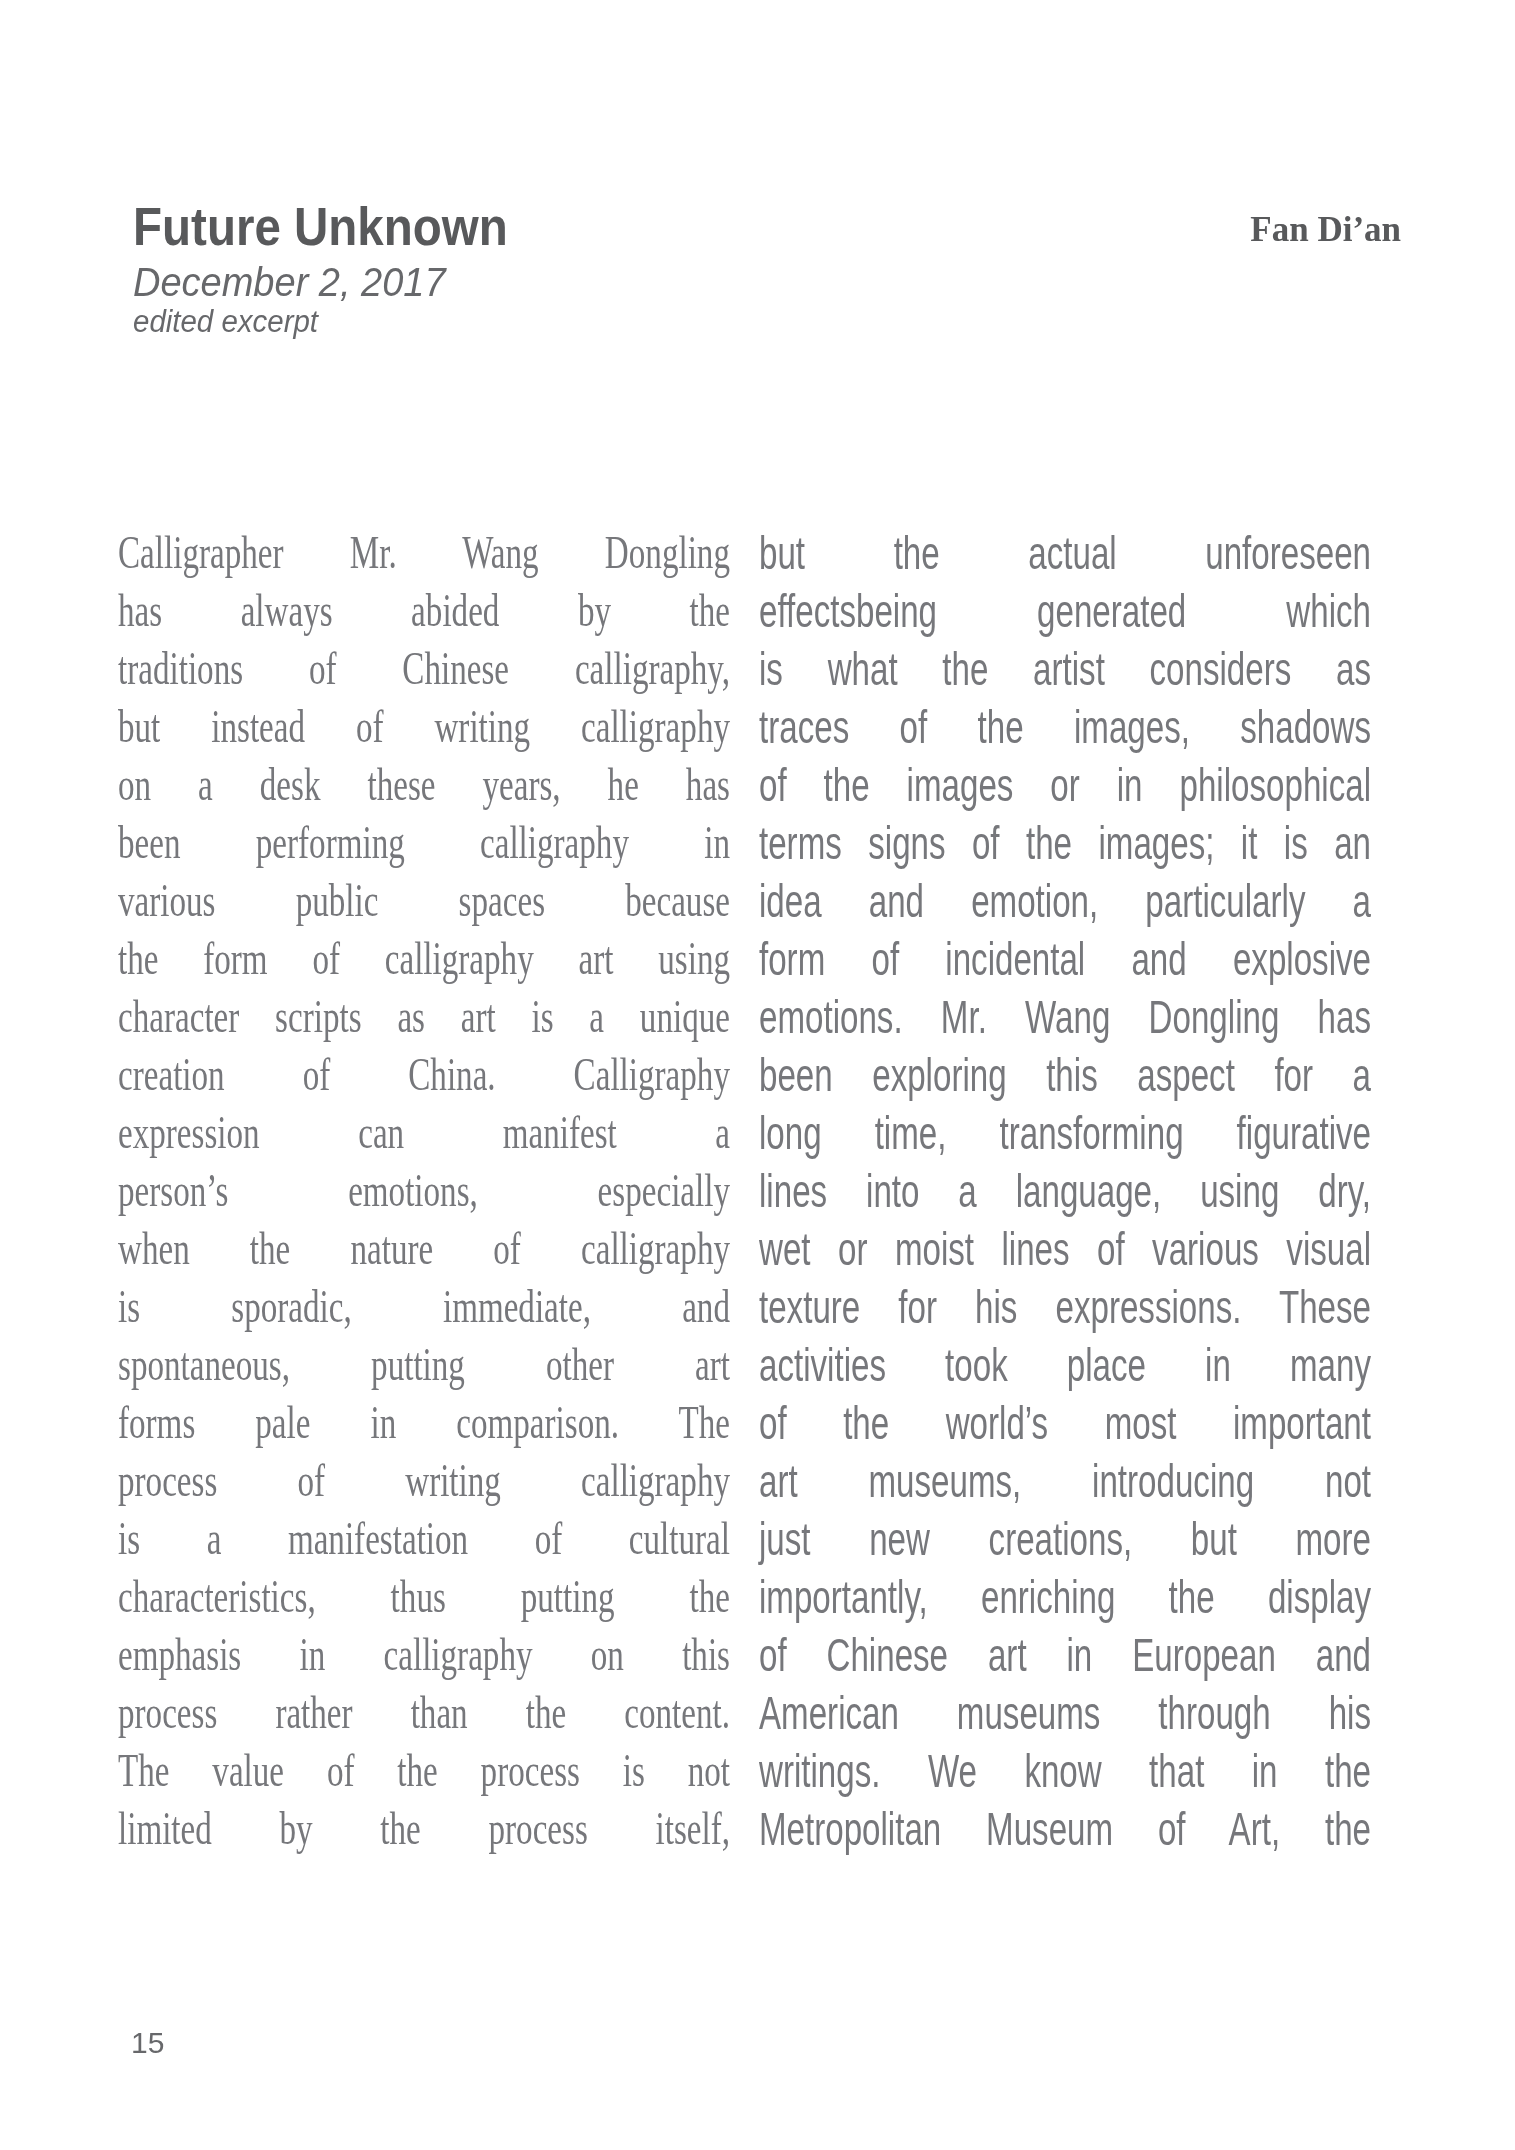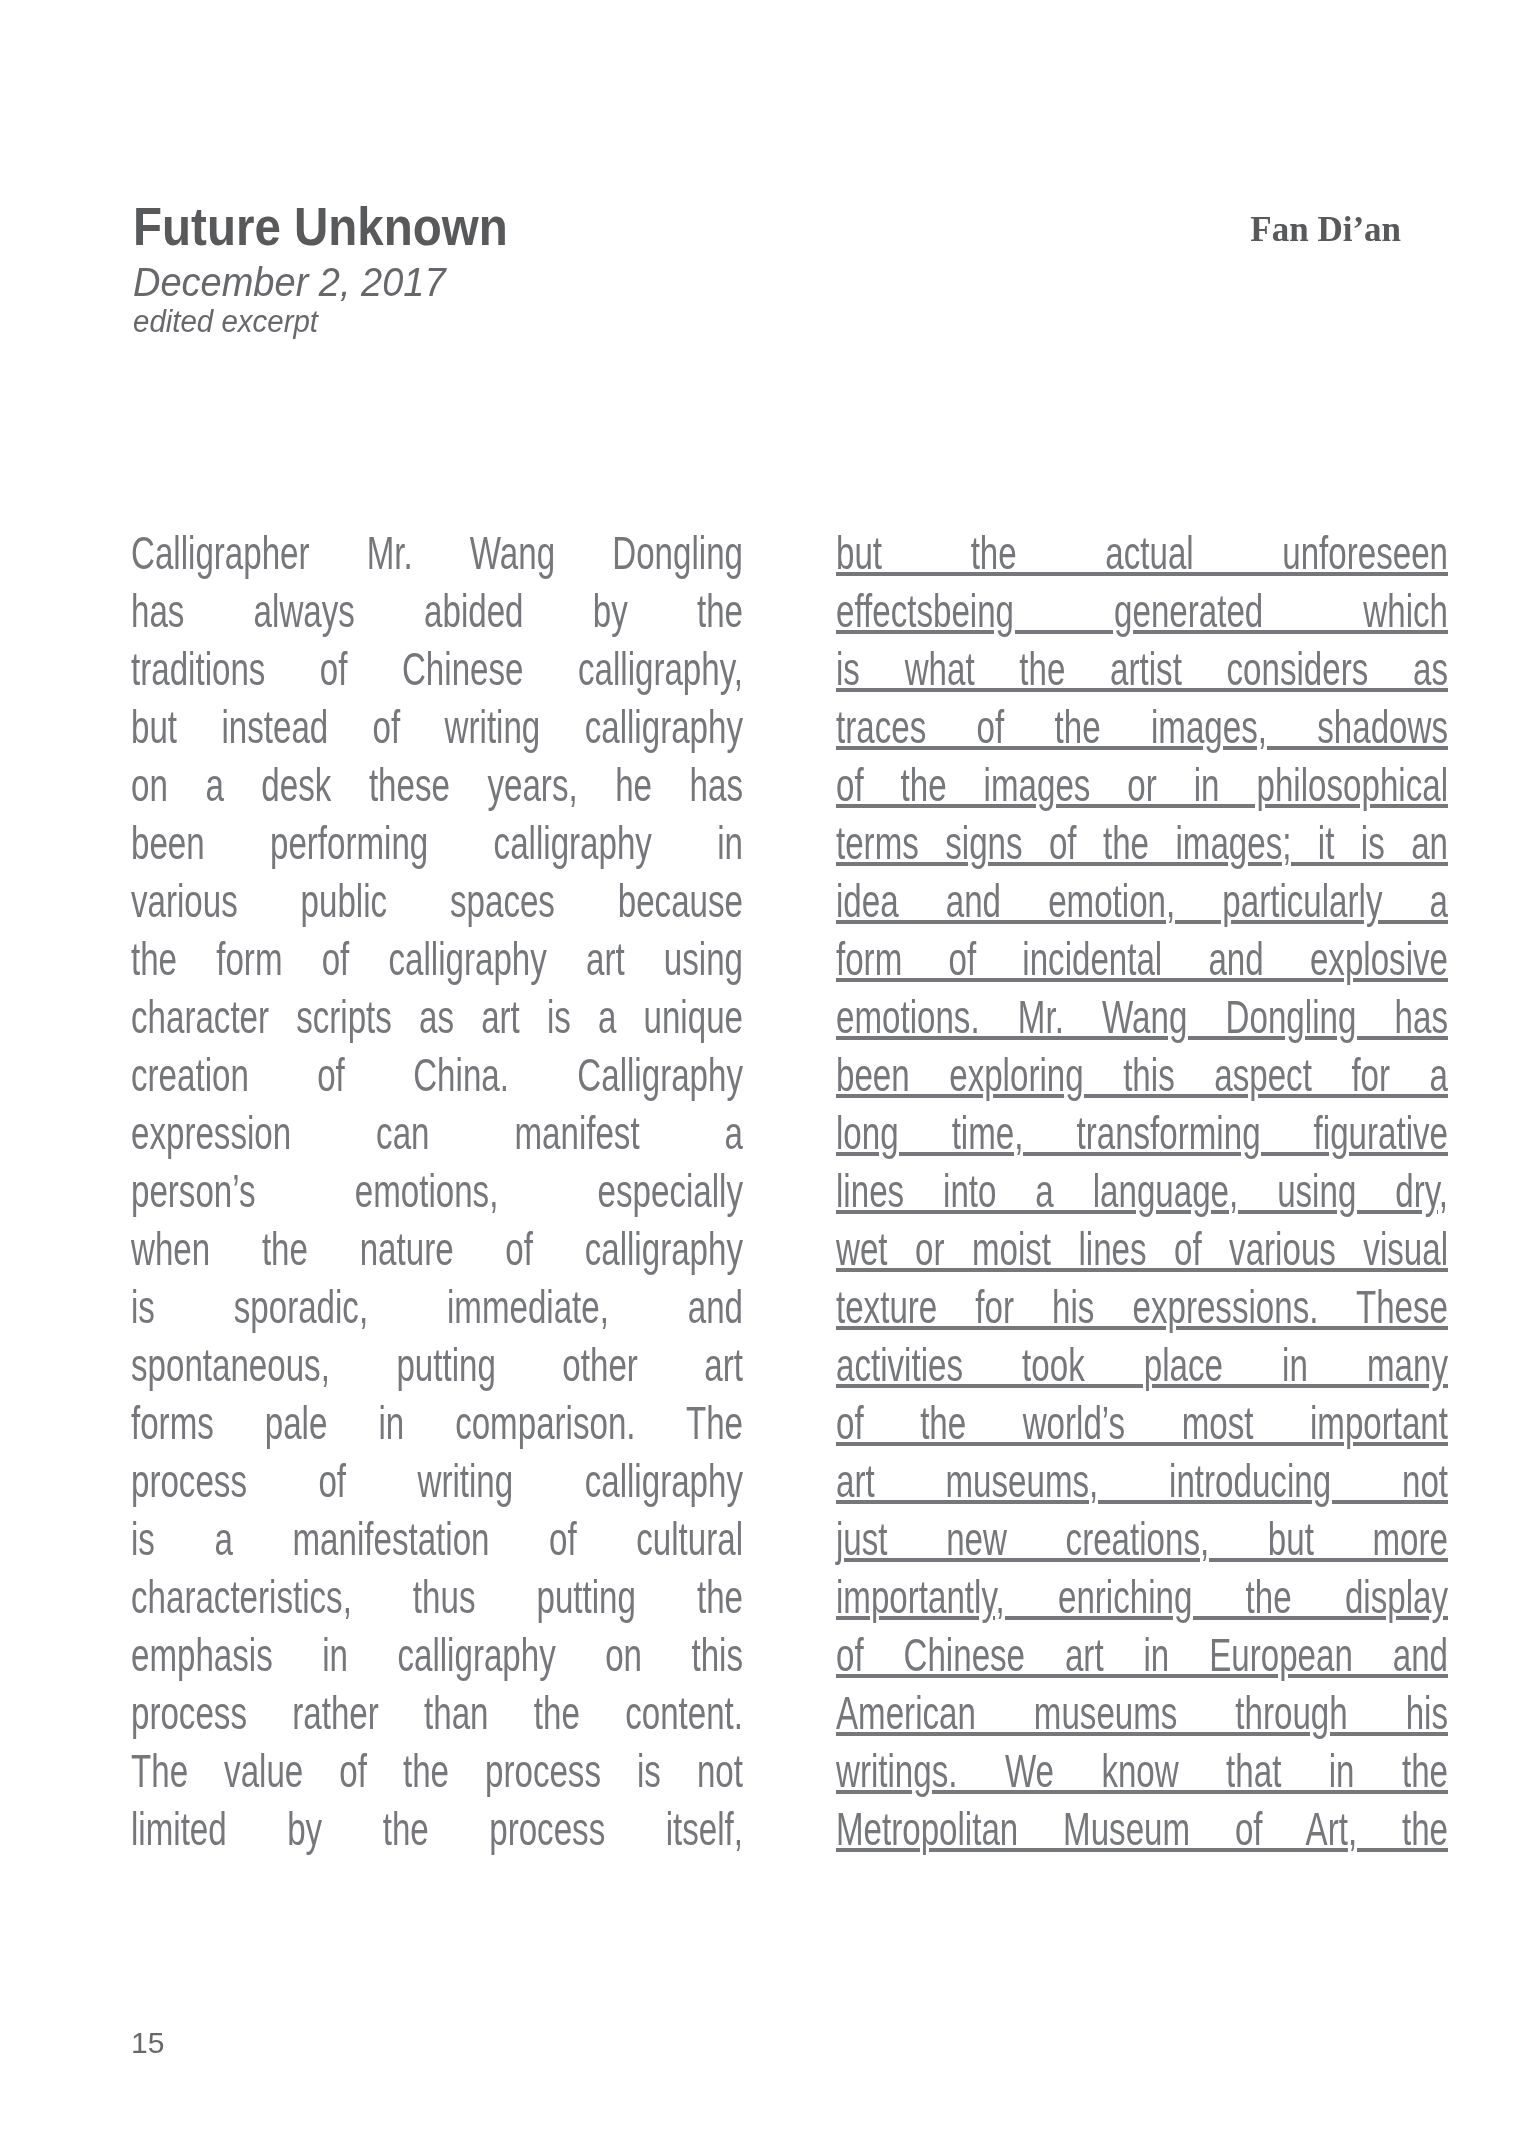--- a/index.html
+++ b/index.html
@@ -66,22 +66,22 @@
     white-space: nowrap;
   }
 
   
   .column {
     position: absolute;
     top: 524px;
     width: 612px;
     color: var(--body_color, #75767a);
   }
-  .column.left  { left: 131px; }
-  .column.right { left: 836px; text-decoration: underline; }
+  .column.left  { left: 118px; font-family: Liberation Serif, serif; }
+  .column.right { left: 759px; }
 
   .column .line {
     width: 850px;               
     transform: scaleX(0.72);
     transform-origin: left top;
     font-size: 46px;
     line-height: 58px;
     height: 58px;
     text-align: justify;
     text-align-last: justify;

